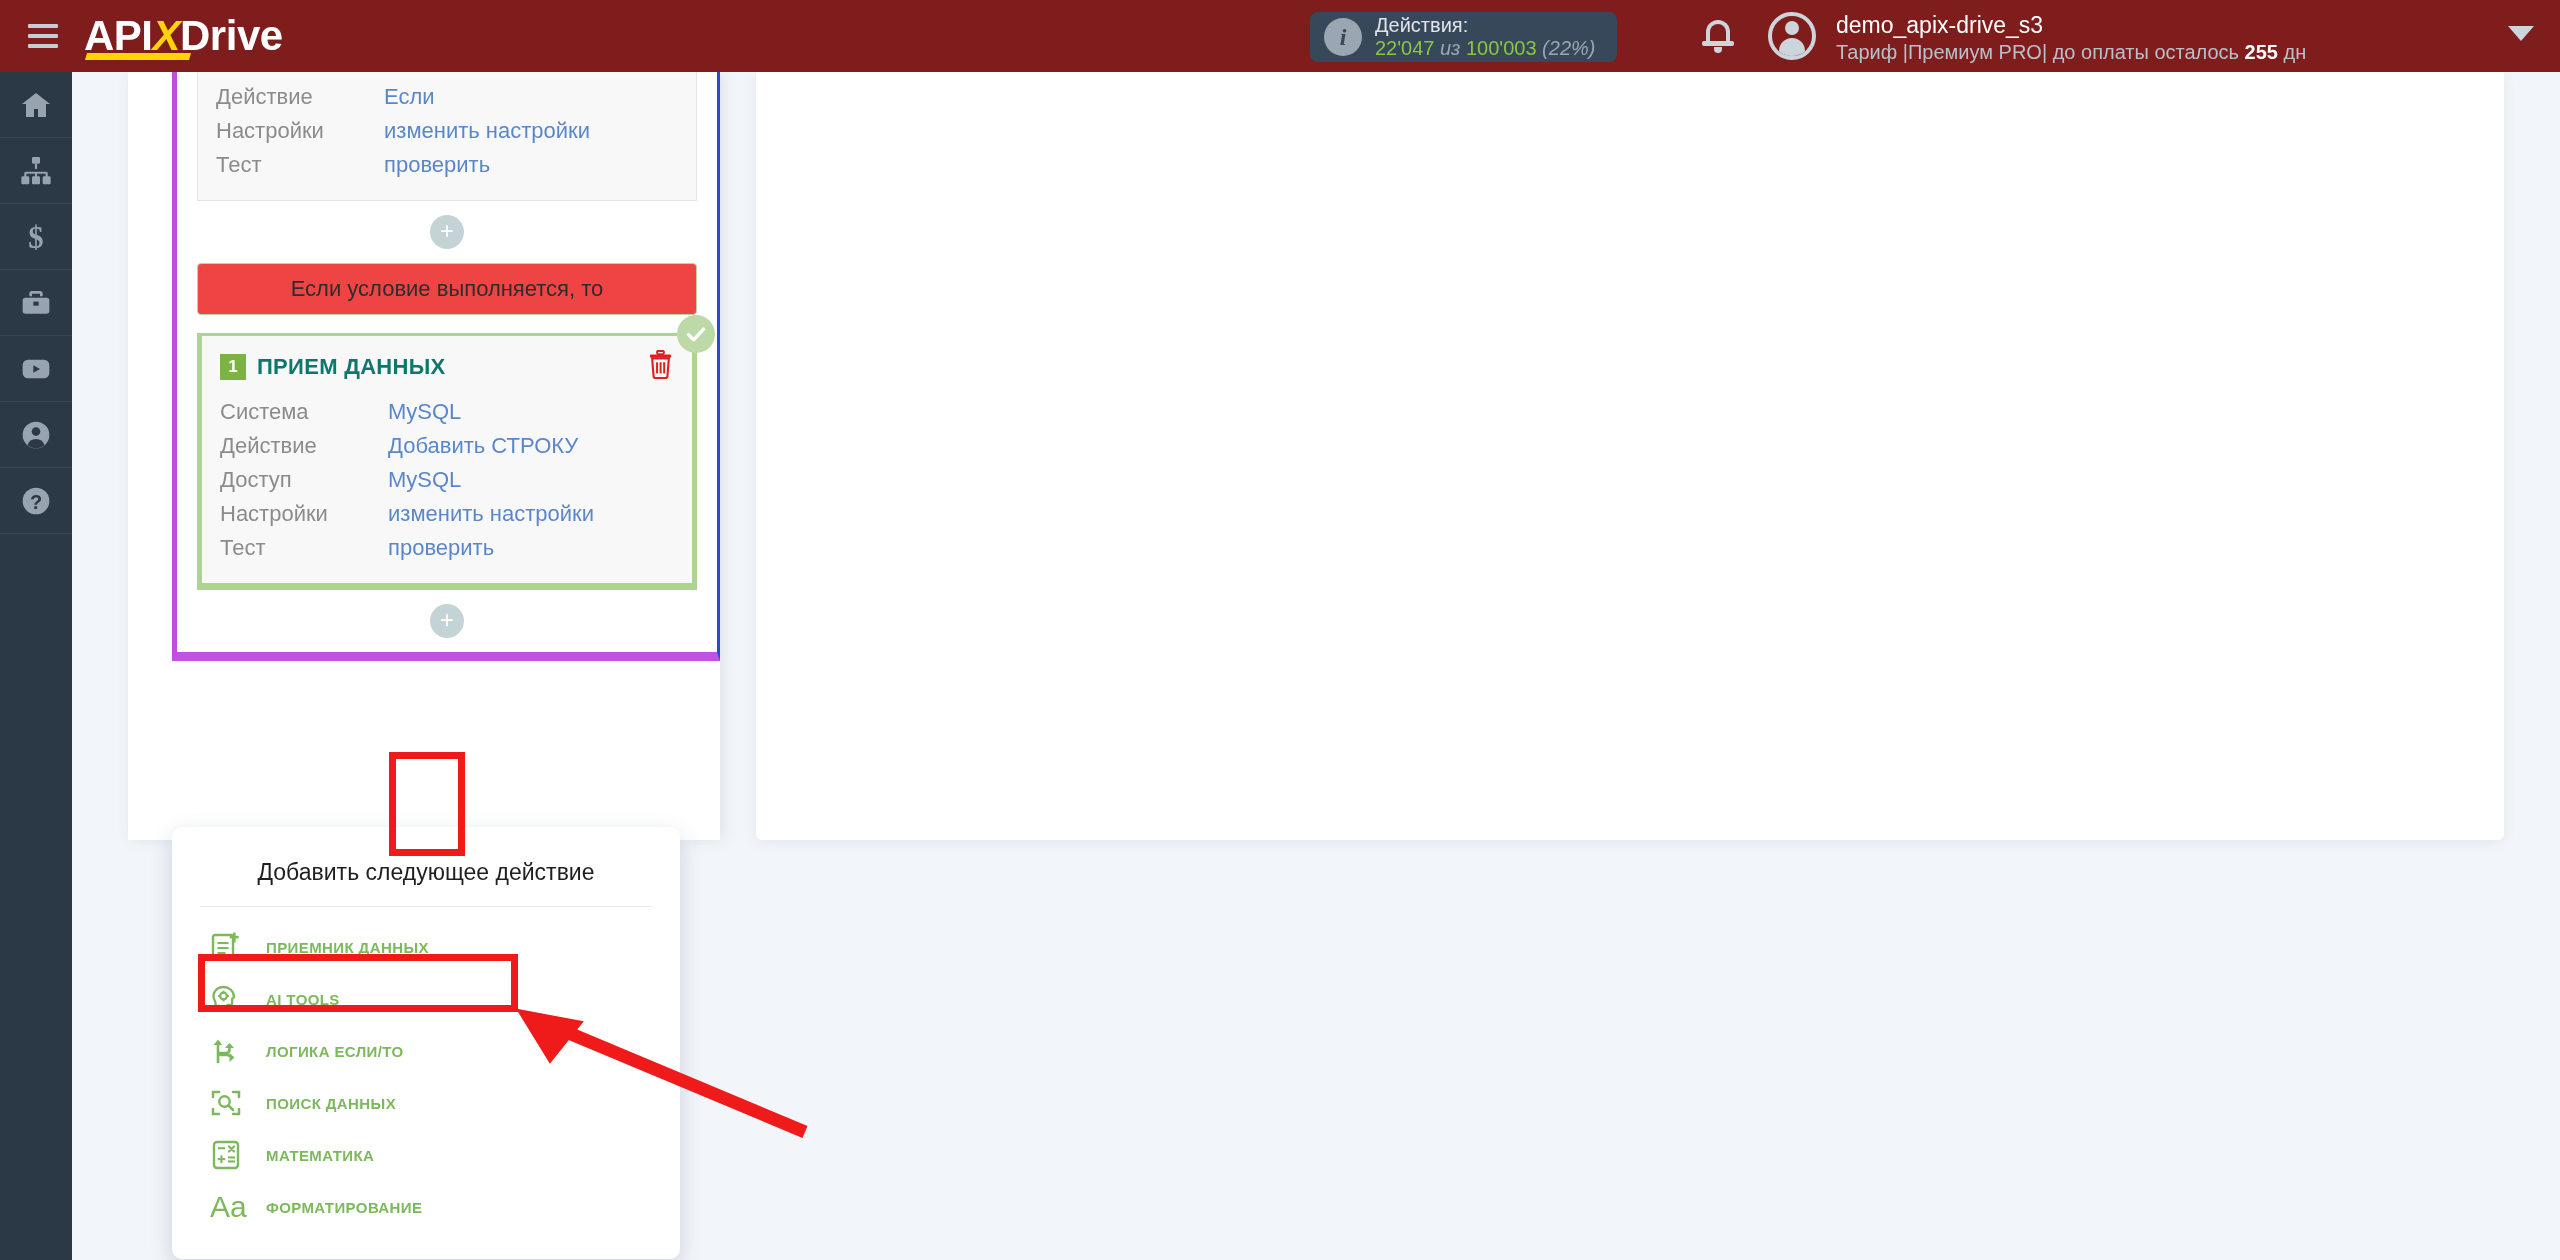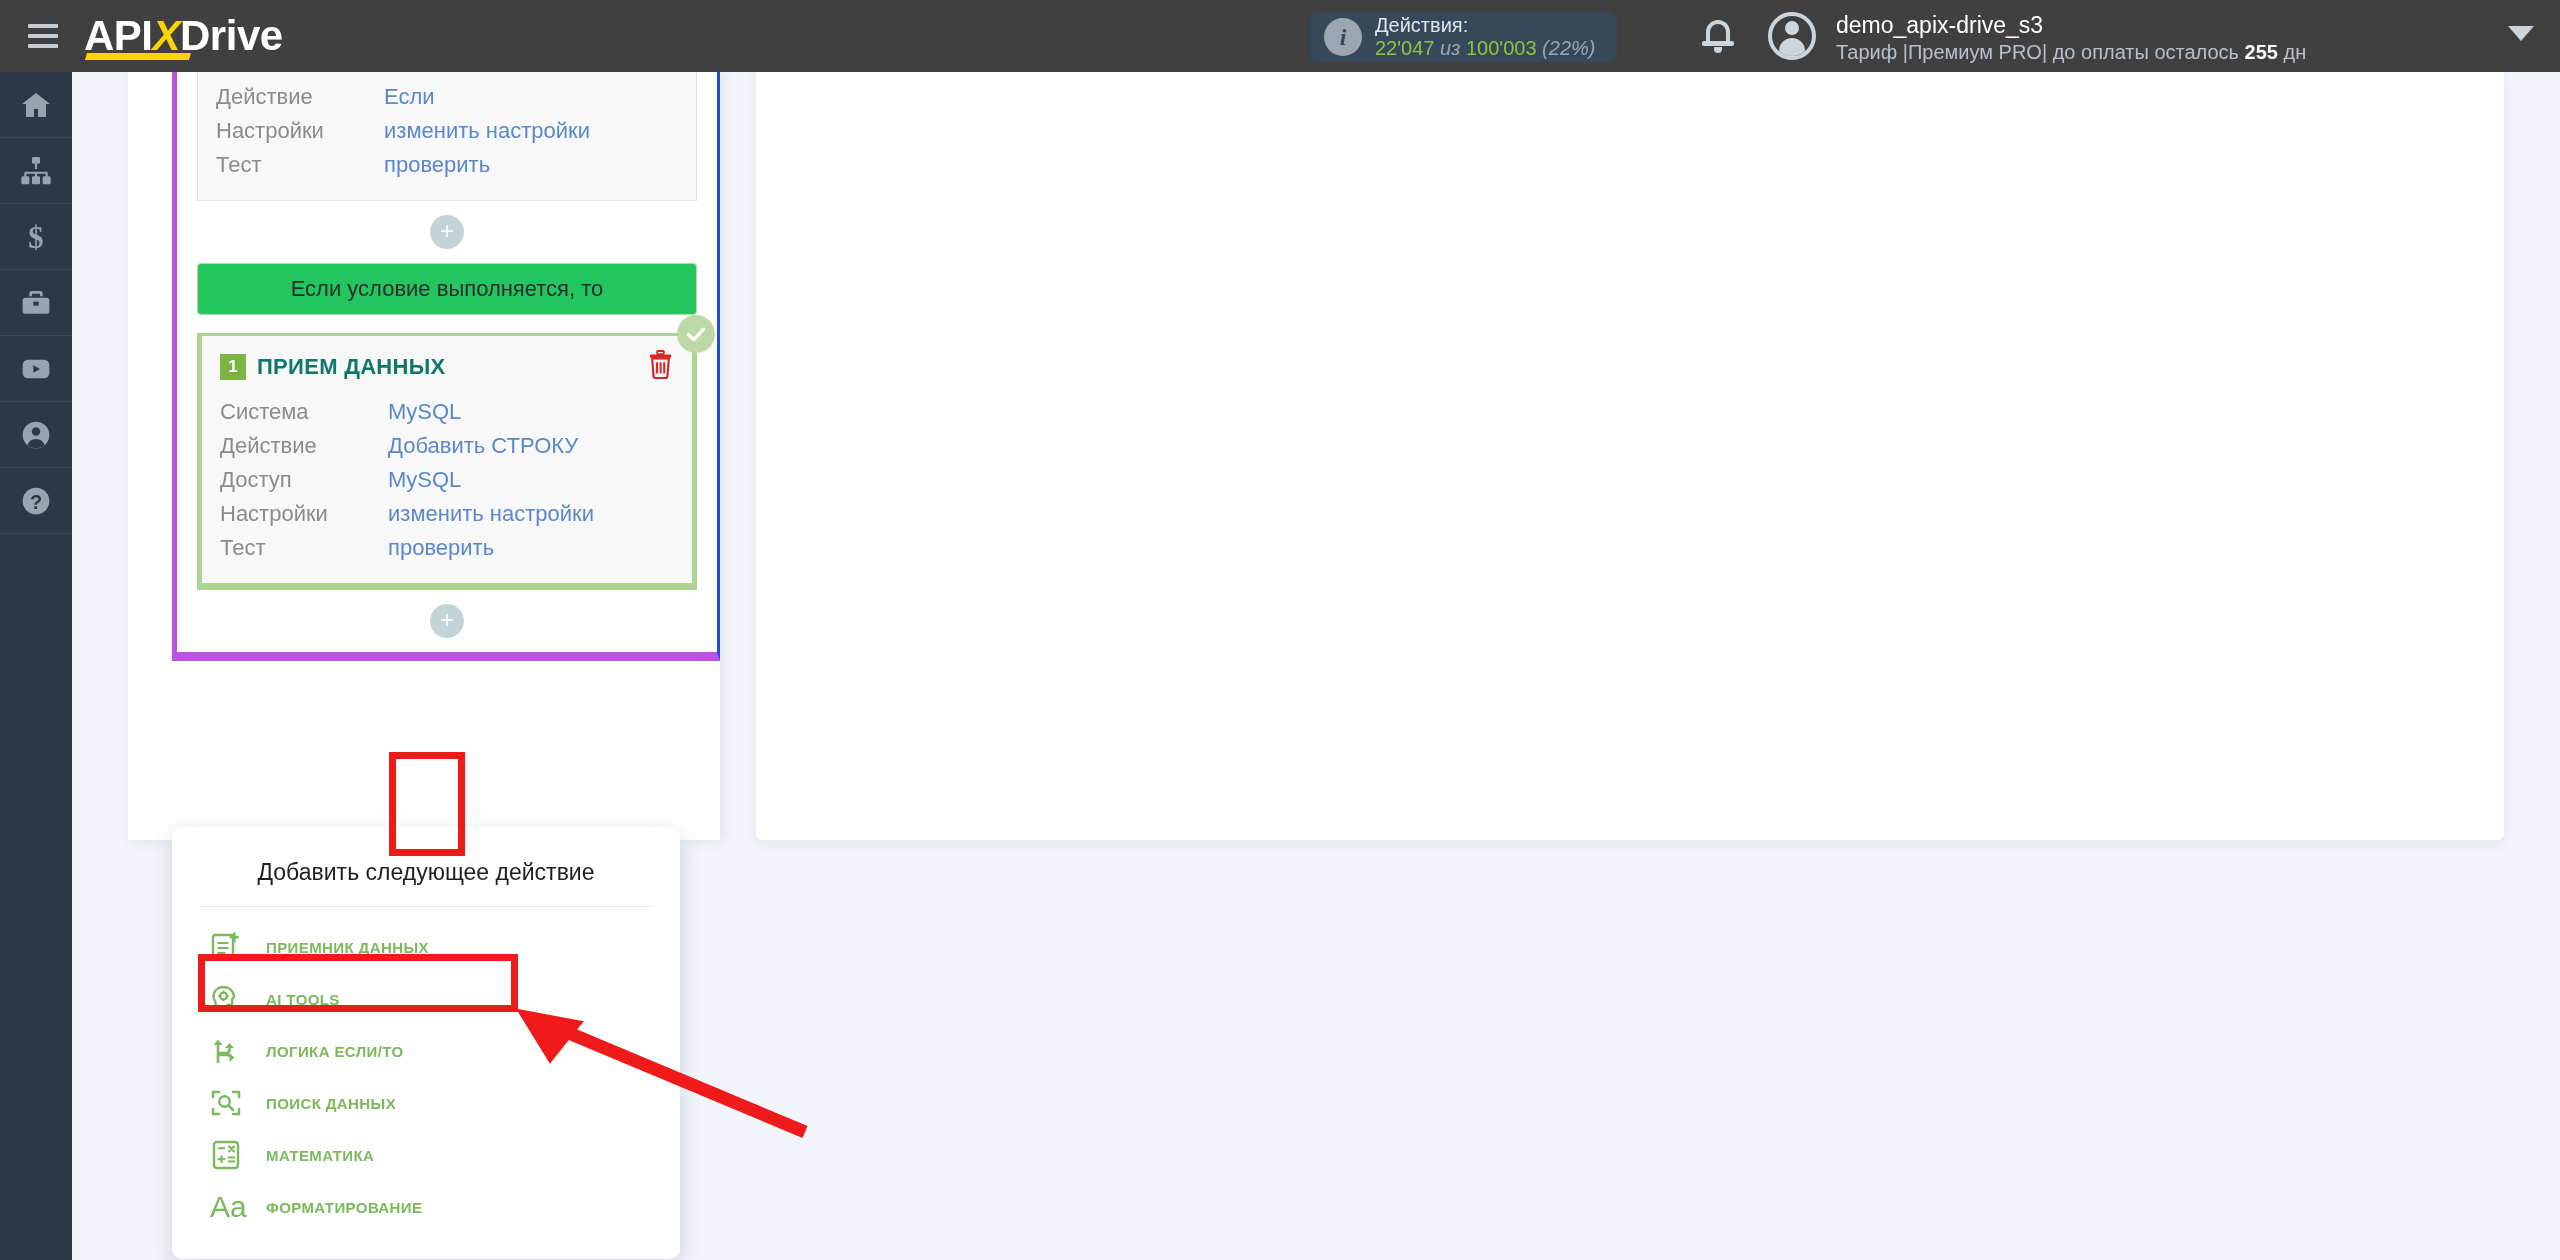--- a/index.html
+++ b/index.html
@@ -7,21 +7,21 @@
     width: 2560px; height: 1260px;
     font-family: "Liberation Sans", sans-serif;
     background: #f2f5f9;
     overflow: hidden;
   }
   #root { position: relative; width: 2560px; height: 1260px; }
 
   
   .topbar {
     position: absolute; left: 0; top: 0; width: 2560px; height: 72px;
-    background: #404040; display: flex; align-items: center; z-index: 40;
+    background: #7f1d1d; display: flex; align-items: center; z-index: 40;
   }
   .hamburger {
     width: 30px; height: 24px; margin-left: 28px; margin-right: 26px;
     display: flex; flex-direction: column; justify-content: space-between; cursor: pointer;
   }
   .hamburger span { display: block; height: 4px; background: #c4ccd4; border-radius: 1px; }
   .logo { position: relative; height: 46px; display: flex; align-items: center; }
   .logo-text {
     font-size: 42px; font-weight: bold; letter-spacing: -0.5px;
     color: #ffffff; line-height: 1; position: relative;
@@ -135,21 +135,21 @@
   .row .val { color: #5a87c9; cursor: pointer; }
 
   .plus-row { display: flex; justify-content: center; padding: 14px 0; }
   .plus-btn {
     width: 34px; height: 34px; border-radius: 50%; background: #c4d4d6;
     color: #ffffff; font-size: 24px; line-height: 32px; text-align: center;
     cursor: pointer; font-weight: 300;
   }
 
   .green-banner {
-    margin: 0 20px; background: #22c55e; border: 1px solid #b8d6a8;
+    margin: 0 20px; background: #ef4444; border: 1px solid #b8d6a8;
     border-radius: 4px; text-align: center; color: #2d2d2d;
     font-size: 22px; padding: 12px 0;
   }
 
   .green-card-wrap { position: relative; margin: 18px 20px 0 20px; }
   .green-card {
     background: #f8f8f8; border: 1px solid #e4e4e4;
     border-left: 5px solid #aed491; border-right: 5px solid #aed491;
     border-bottom: 7px solid #aed491; border-top: 3px solid #aed491;
   }

